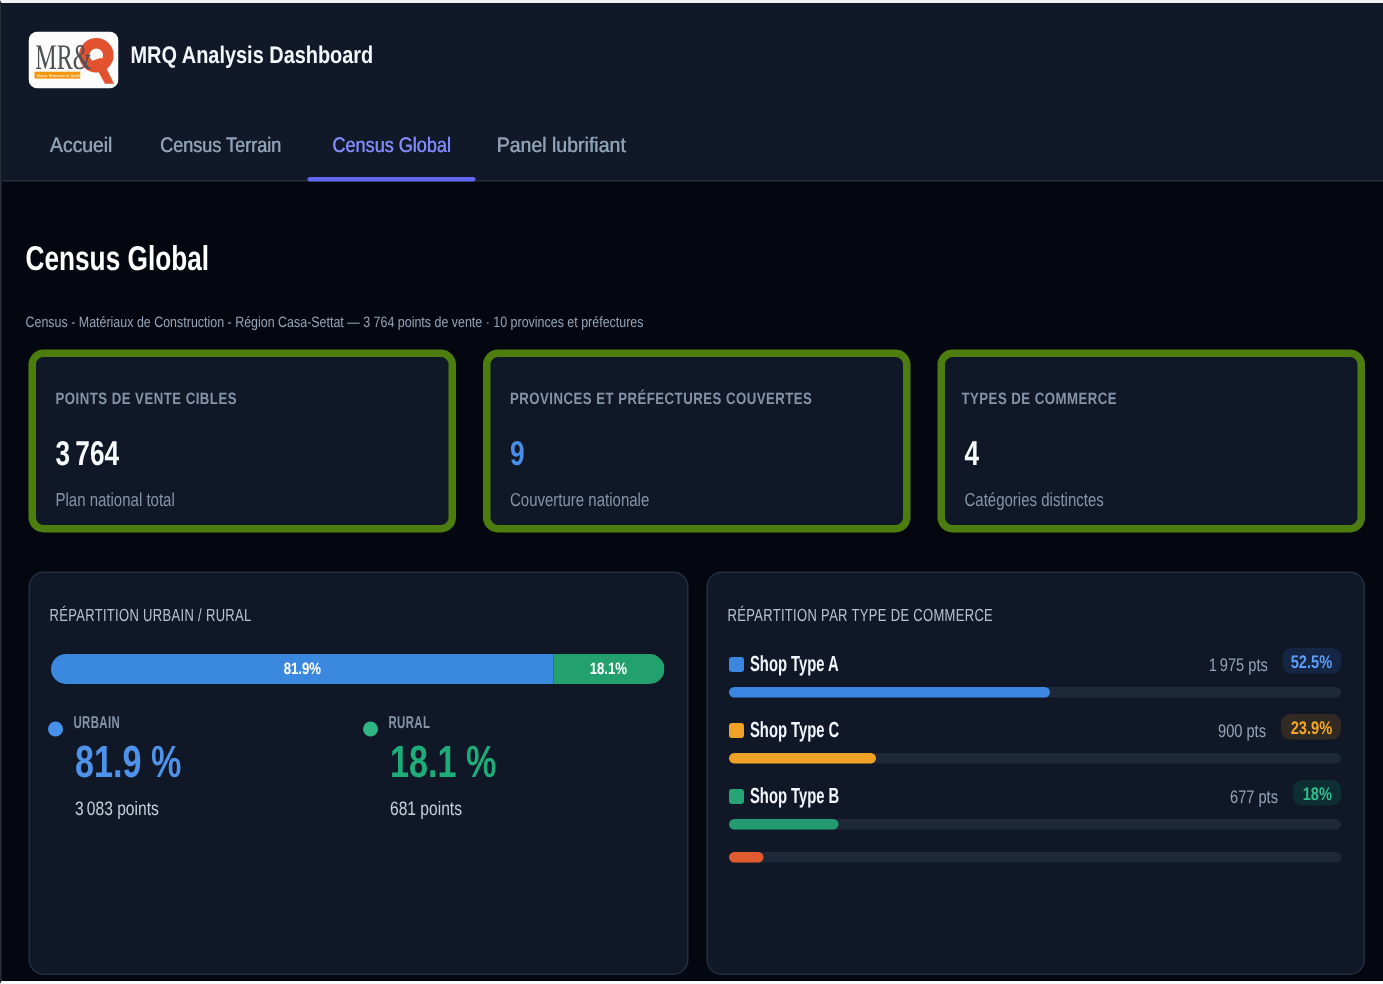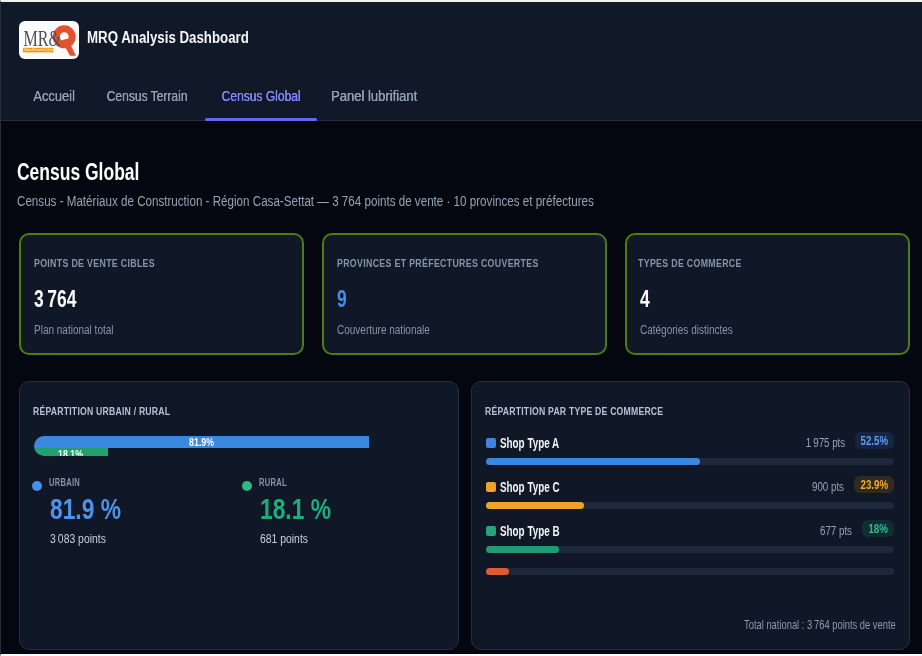--- a/index.html
+++ b/index.html
@@ -21,36 +21,36 @@
   #header { position:absolute; left:0; top:0; width:921px; height:119px; background:#111827;
             border-bottom:1px solid rgba(148,163,184,.16); }
   #logo { position:absolute; left:18px; top:19px; }
   #apptitle { position:absolute; left:86px; top:27px; font-size:16px; font-weight:bold; color:#f3f6fa; }
   .tab { position:absolute; top:94px; font-size:14px; color:#8ea0b5; text-shadow:.35px 0 currentColor; transform:translate(-50%,-50%) scaleX(.86); white-space:nowrap; }
   .tab.active { color:#7f8af8; }
   #underline { position:absolute; left:204px; top:116px; width:112px; height:3px; background:#6366f1; border-radius:2px; }
 
   
   #h1 { position:absolute; left:16px; top:157px; font-size:23px; font-weight:bold; color:#fff; }
-  #subtitle { position:absolute; left:16px; top:191px; font-size:14px; color:#94a3b8; }
+  #subtitle { position:absolute; left:16px; top:208px; font-size:10px; color:#94a3b8; }
 
   
   .card { position:absolute; top:231px; width:285px; height:122px; background:#101827;
-          border:2px solid #4d7c0f; border-radius:10px; }
+          border:5px solid #4d7c0f; border-radius:10px; }
   .card .lbl { position:absolute; left:13px; top:22px; font-size:11px; font-weight:bold; color:#8494a9; letter-spacing:.4px; }
   .card .val { position:absolute; left:13px; top:52px; font-size:23px; font-weight:bold; color:#f8fafc; line-height:24px; }
   .card .sub { position:absolute; left:13px; top:88px; font-size:12.5px; color:#8494a9; }
 
   
   .panel { position:absolute; top:379px; height:269px; background:#101827;
            border:1px solid #232e41; border-radius:10px; }
-  .ptitle { position:absolute; left:13px; top:22px; font-size:11.7px; font-weight:bold; color:#b6c2d2; letter-spacing:.3px; }
+  .ptitle { position:absolute; left:13px; top:22px; font-size:11.7px; font-weight:normal; color:#b6c2d2; letter-spacing:.3px; }
 
   
-  #stackbar { position:absolute; left:14px; top:54px; width:409px; height:20px; border-radius:10px; overflow:hidden; display:flex;flex-direction:column; }
+  #stackbar { position:absolute; left:14px; top:54px; width:409px; height:20px; border-radius:10px; overflow:hidden; display:flex; }
   #stackbar .seg { height:100%; display:flex; align-items:center; justify-content:center;
                    font-size:11px; font-weight:bold; color:#fff; }
   .legcol .dotrow { display:flex; align-items:center; height:16px; }
   .dot { width:10px; height:10px; border-radius:50%; margin-left:-1px; margin-right:7px; margin-top:4px; }
   .leglbl { font-size:11.5px; font-weight:bold; color:#8494a9; letter-spacing:.4px; position:relative; top:-2px; }
   .bigpct { font-size:30px; font-weight:bold; margin-top:6px; margin-left:17px; line-height:22px; }
   .pts { font-size:13px; color:#c6d0dc; margin-top:11px; margin-left:17px; }
 
   
   .srow { position:absolute; left:14px; width:408px; }
@@ -173,14 +173,13 @@
       </div>
       <div class="strack">
         <div class="sfill" style="width:18%; background:#249a70;"></div>
       </div>
     </div>
     <div class="srow" style="top:182px;">
       <div class="strack">
         <div class="sfill" style="width:5.6%; background:#e05b2e;"></div>
       </div>
     </div>
-    <div id="total"><span class="sqr" style="transform:scaleX(.72);">Total national : 3 764 points de vente</span></div>
   </div>
 
 </body></html>

